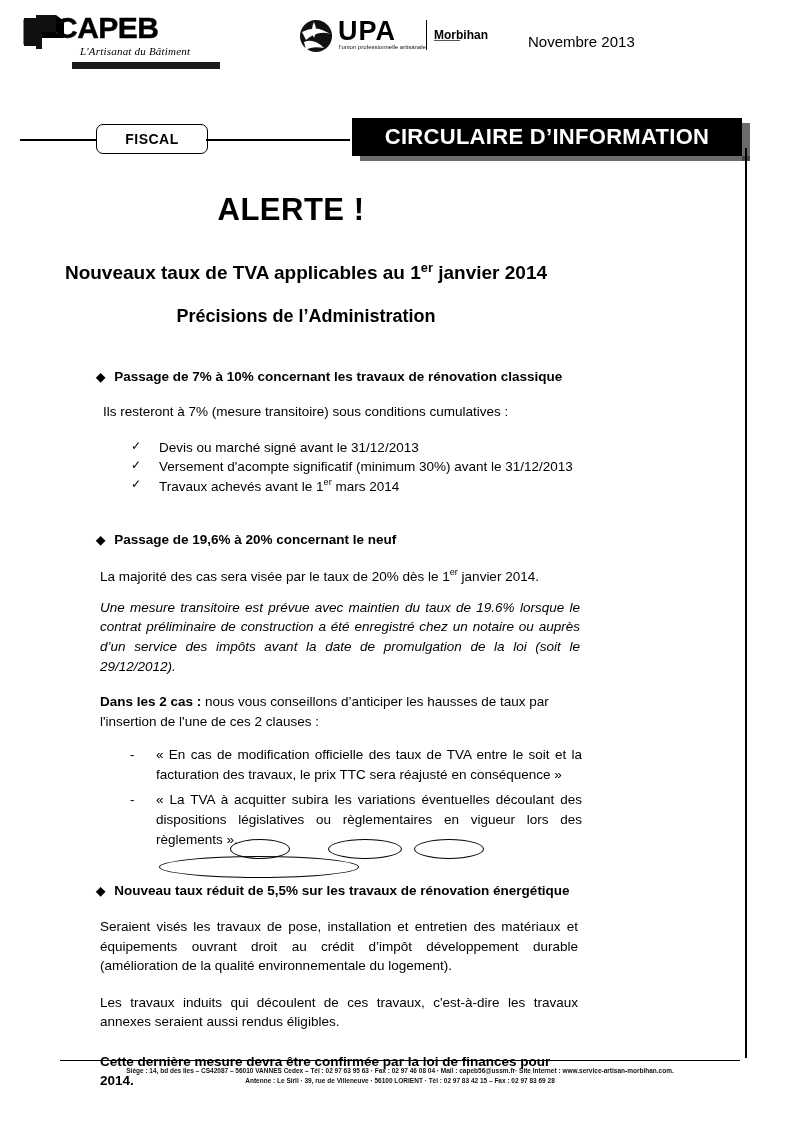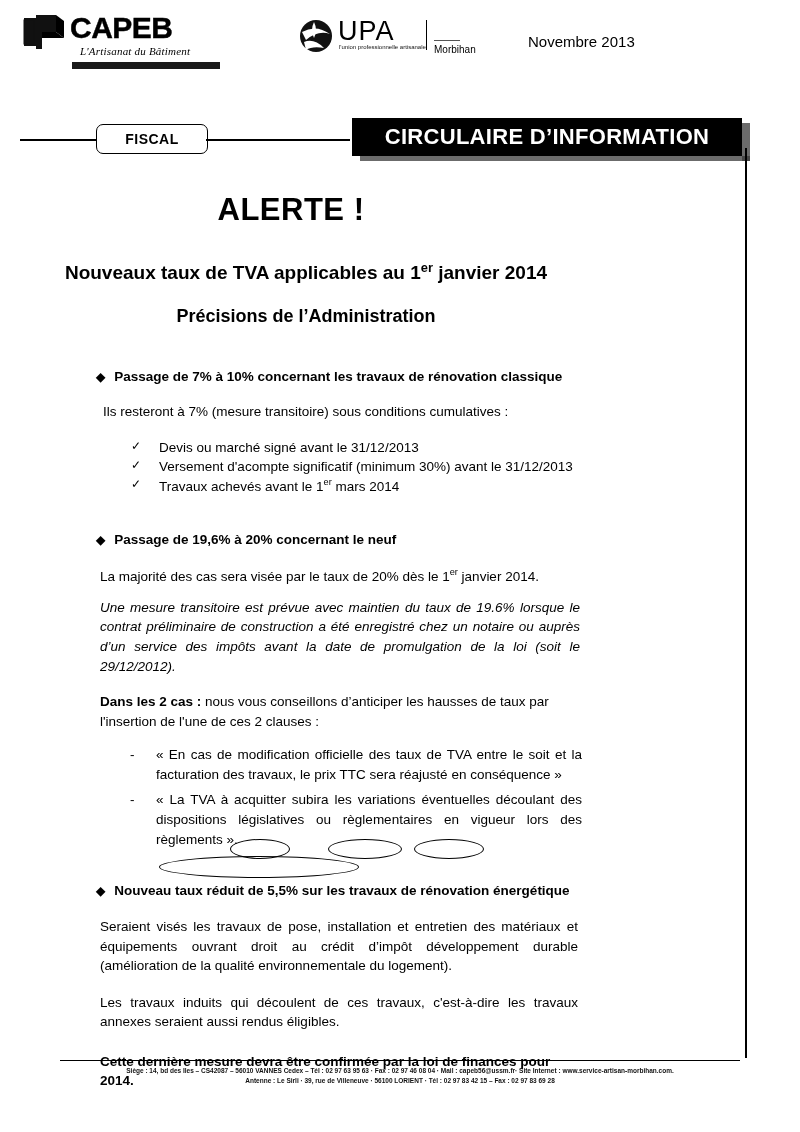--- a/index.html
+++ b/index.html
@@ -30,21 +30,21 @@
     width: 200px;
     height: 62px;
   }
   .capeb-mark {
     position: absolute;
     left: 0; top: 2px;
     width: 44px; height: 36px;
   }
   .capeb-word {
     position: absolute;
-    left: 48px;
+    left: 34px;
     top: 0px;
     font-size: 30px;
     font-weight: bold;
     letter-spacing: -0.5px;
     font-family: "Liberation Sans", sans-serif;
     line-height: 32px;
     -webkit-text-stroke: 0.4px #000;
   }
   .capeb-tag {
     position: absolute;
@@ -74,21 +74,21 @@
   .upa-mark {
     position: absolute;
     left: 0; top: 0;
     width: 36px; height: 36px;
   }
   .upa-word {
     position: absolute;
     left: 40px;
     top: -2px;
     font-size: 27px;
-    font-weight: normal;
+    font-weight: bold;
     letter-spacing: 1px;
   }
   .upa-sub {
     position: absolute;
     left: 41px;
     top: 26px;
     font-size: 6px;
     letter-spacing: 0px;
     color: #111;
   }
@@ -96,23 +96,23 @@
     position: absolute;
     left: 128px;
     top: 2px;
     width: 1px;
     height: 30px;
     background: #000;
   }
   .upa-region {
     position: absolute;
     left: 136px;
-    top: 26px;
-    font-size: 10px;
-    font-weight: normal;
+    top: 10px;
+    font-size: 12px;
+    font-weight: bold;
   }
   .upa-region-line {
     position: absolute;
     left: 136px;
     top: 22px;
     width: 26px;
     height: 1px;
     background: #555;
   }
   .header-date {

